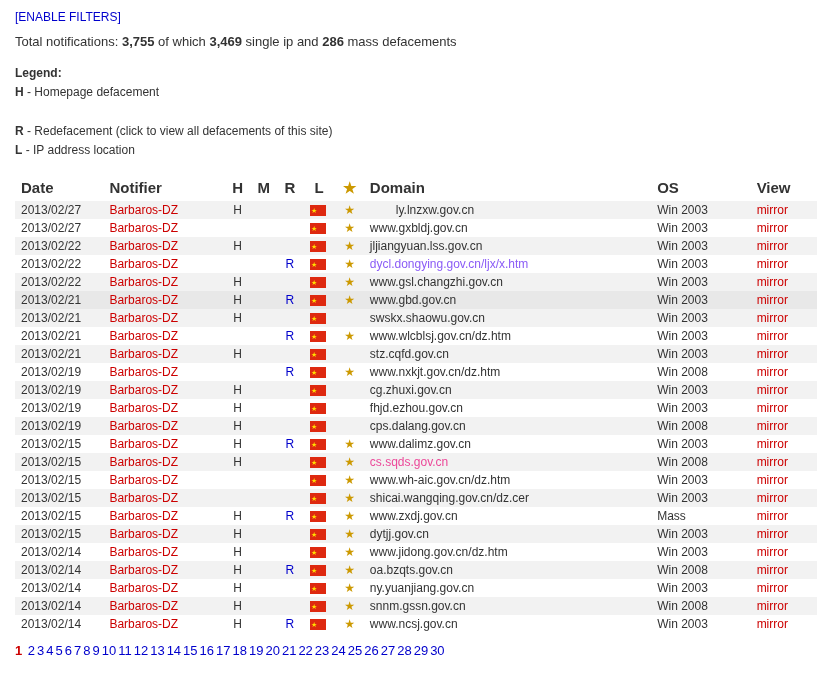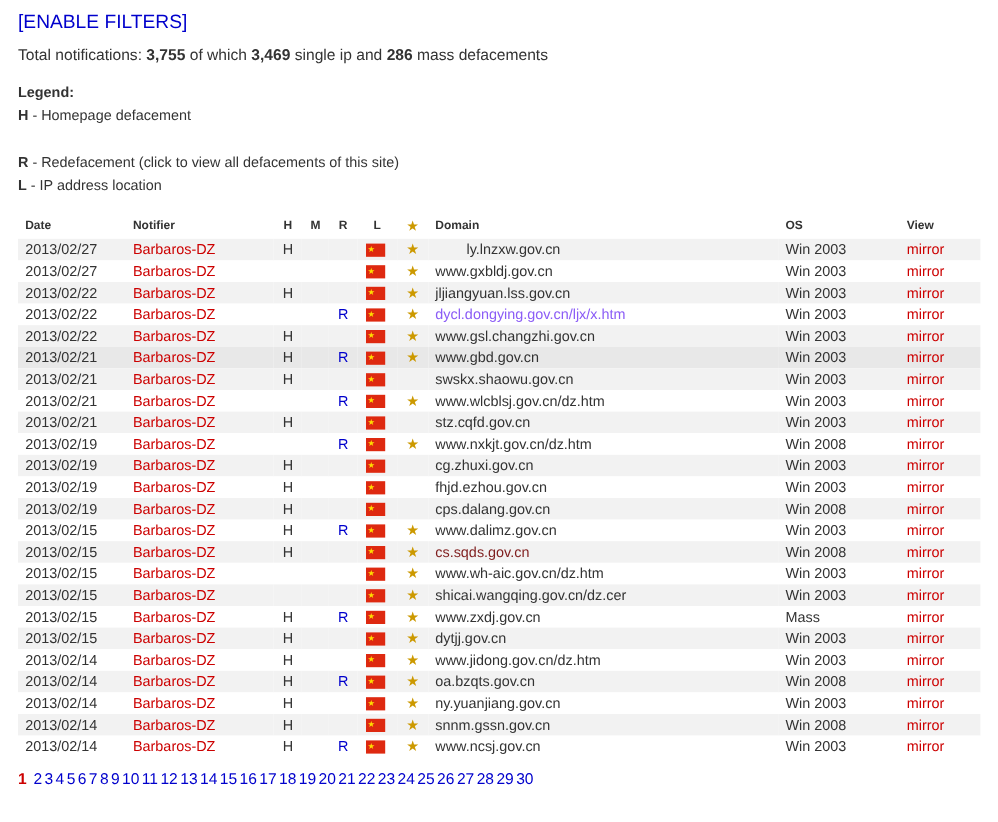--- a/index.html
+++ b/index.html
@@ -6,21 +6,21 @@
     body {
       font-family: Arial, sans-serif;
       font-size: 13px;
       color: #333;
       background: #fff;
       padding: 10px 15px;
     }
     a { text-decoration: none; }
     .enable-filters {
       color: #0000cc;
-      font-size: 16px;
+      font-size: 12px;
       margin-bottom: 10px;
       display: block;
     }
     .summary {
       font-size: 13px;
       margin-bottom: 15px;
       color: #333;
     }
     .summary strong { font-weight: bold; }
     .legend {
@@ -30,21 +30,21 @@
     }
     .legend-title { font-weight: bold; }
     .star-icon { color: #cc9900; }
     table {
       border-collapse: collapse;
       width: 100%;
     }
     thead tr th {
       text-align: left;
       font-weight: bold;
-      font-size: 10px;
+      font-size: 15px;
       padding: 4px 6px;
       border-bottom: none;
     }
     tbody tr td {
       padding: 2px 6px;
       font-size: 12px;
       vertical-align: middle;
       white-space: nowrap;
     }
     tbody tr:nth-child(odd) {
@@ -295,21 +295,21 @@
         <td class="col-view"><a href="#" class="mirror-link">mirror</a></td>
       </tr>
       <tr>
         <td class="col-date">2013/02/15</td>
         <td class="col-notifier"><a href="#" class="notifier-link">Barbaros-DZ</a></td>
         <td class="col-h">H</td>
         <td class="col-m"></td>
         <td class="col-r"></td>
         <td class="col-l"><span class="flag"></span></td>
         <td class="col-star star-cell">★</td>
-        <td class="col-domain"><a href="#" style="color: #7f1d1d;">cs.sqds.gov.cn</a></td>
+        <td class="col-domain"><a href="#" style="color: #ec4899;">cs.sqds.gov.cn</a></td>
         <td class="col-os">Win 2008</td>
         <td class="col-view"><a href="#" class="mirror-link">mirror</a></td>
       </tr>
       <tr>
         <td class="col-date">2013/02/15</td>
         <td class="col-notifier"><a href="#" class="notifier-link">Barbaros-DZ</a></td>
         <td class="col-h"></td>
         <td class="col-m"></td>
         <td class="col-r"></td>
         <td class="col-l"><span class="flag"></span></td>

